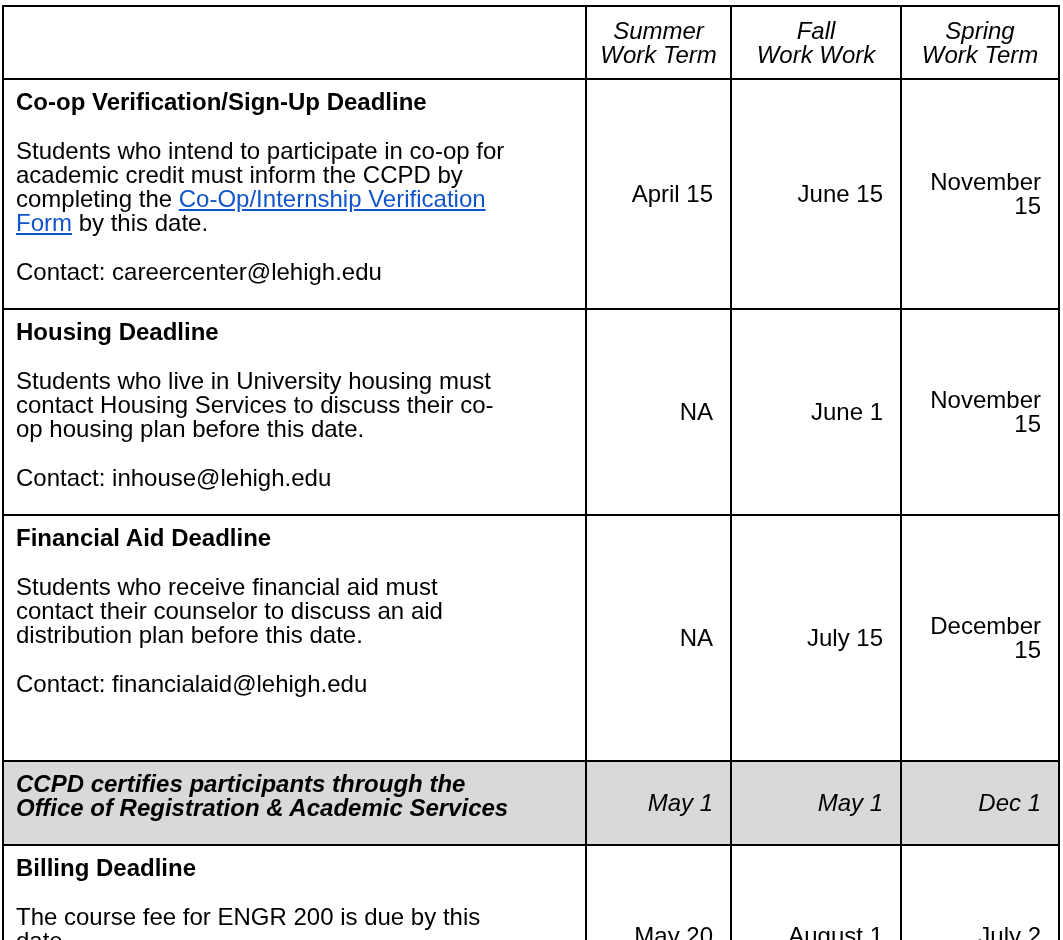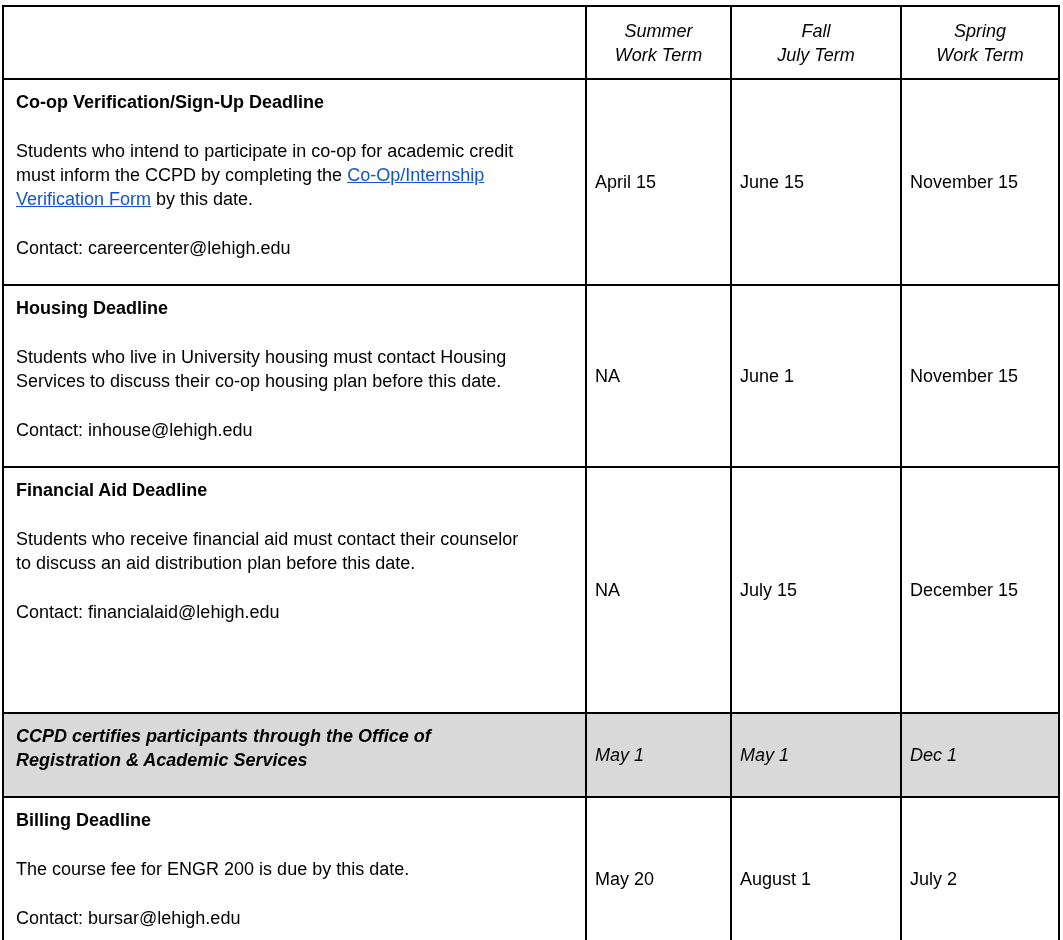--- a/index.html
+++ b/index.html
@@ -15,21 +15,21 @@
     overflow: hidden;
   }
   table.deadlines {
     border-collapse: collapse;
     table-layout: fixed;
     width: 1056px;
     margin: 5px 0 0 2px;
   }
   table.deadlines td, table.deadlines th {
     border: 2px solid #000000;
-    font-size: 18px;
+    font-size: 24px;
     line-height: 24px;
     overflow: hidden;
   }
   
   td.corner {
     border: none;
   }
   th.term {
     font-weight: normal;
     font-style: italic;
@@ -45,23 +45,23 @@
   td.info p {
     margin: 0 0 25px 0;
   }
   td.info p:last-child {
     margin-bottom: 0;
   }
   p.row-title {
     font-weight: bold;
   }
   td.val {
-    text-align: left;
+    text-align: right;
     vertical-align: middle;
-    padding: 0 8px;
+    padding: 0 17px;
   }
   a.doc-link {
     color: #1155cc;
     text-decoration: underline;
     cursor: pointer;
   }
   a.doc-link:empty, span.desc-seg:empty {
     display: none;
   }
   tr.highlight td {
@@ -85,21 +85,21 @@
     <col style="width:170px">
     <col style="width:158px">
   </colgroup>
 
   <tbody>
       <tr style="height:73px">
     <td class="corner"></td>
     <th class="term">Summer
 Work Term</th>
     <th class="term">Fall
-July Term</th>
+Work Work</th>
     <th class="term">Spring
 Work Term</th>
   </tr>
 
   <tr style="height:204px">
     <td class="info">
       <p class="row-title">Co-op Verification/Sign-Up Deadline</p>
       <p class="row-desc"><span class="desc-seg">Students who intend to participate in co-op for academic credit must inform the CCPD by completing the </span><a class="doc-link" href="#">Co-Op/Internship Verification Form</a><span class="desc-seg"> by this date.</span></p>
       <p class="row-contact">Contact: careercenter@lehigh.edu</p>
     </td>

